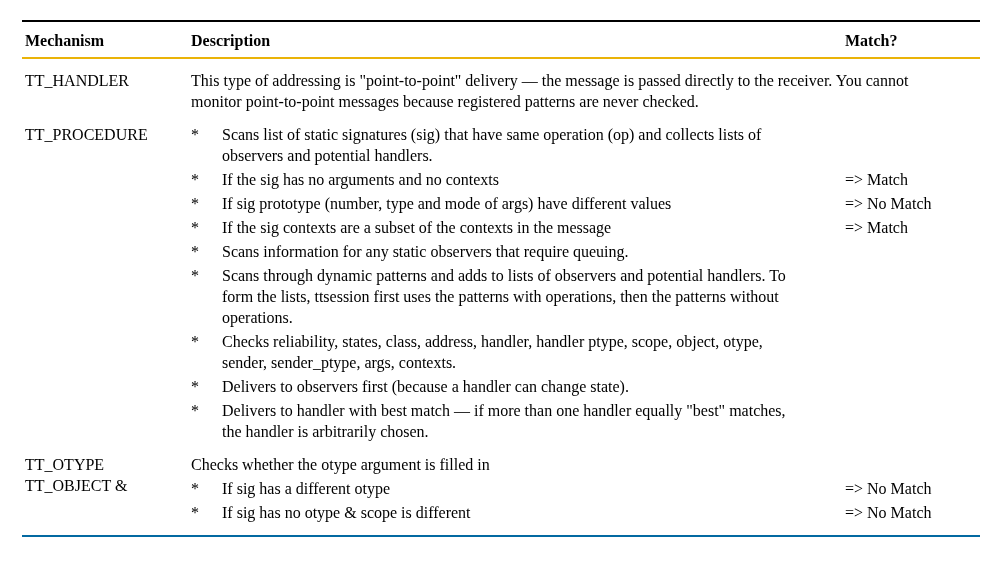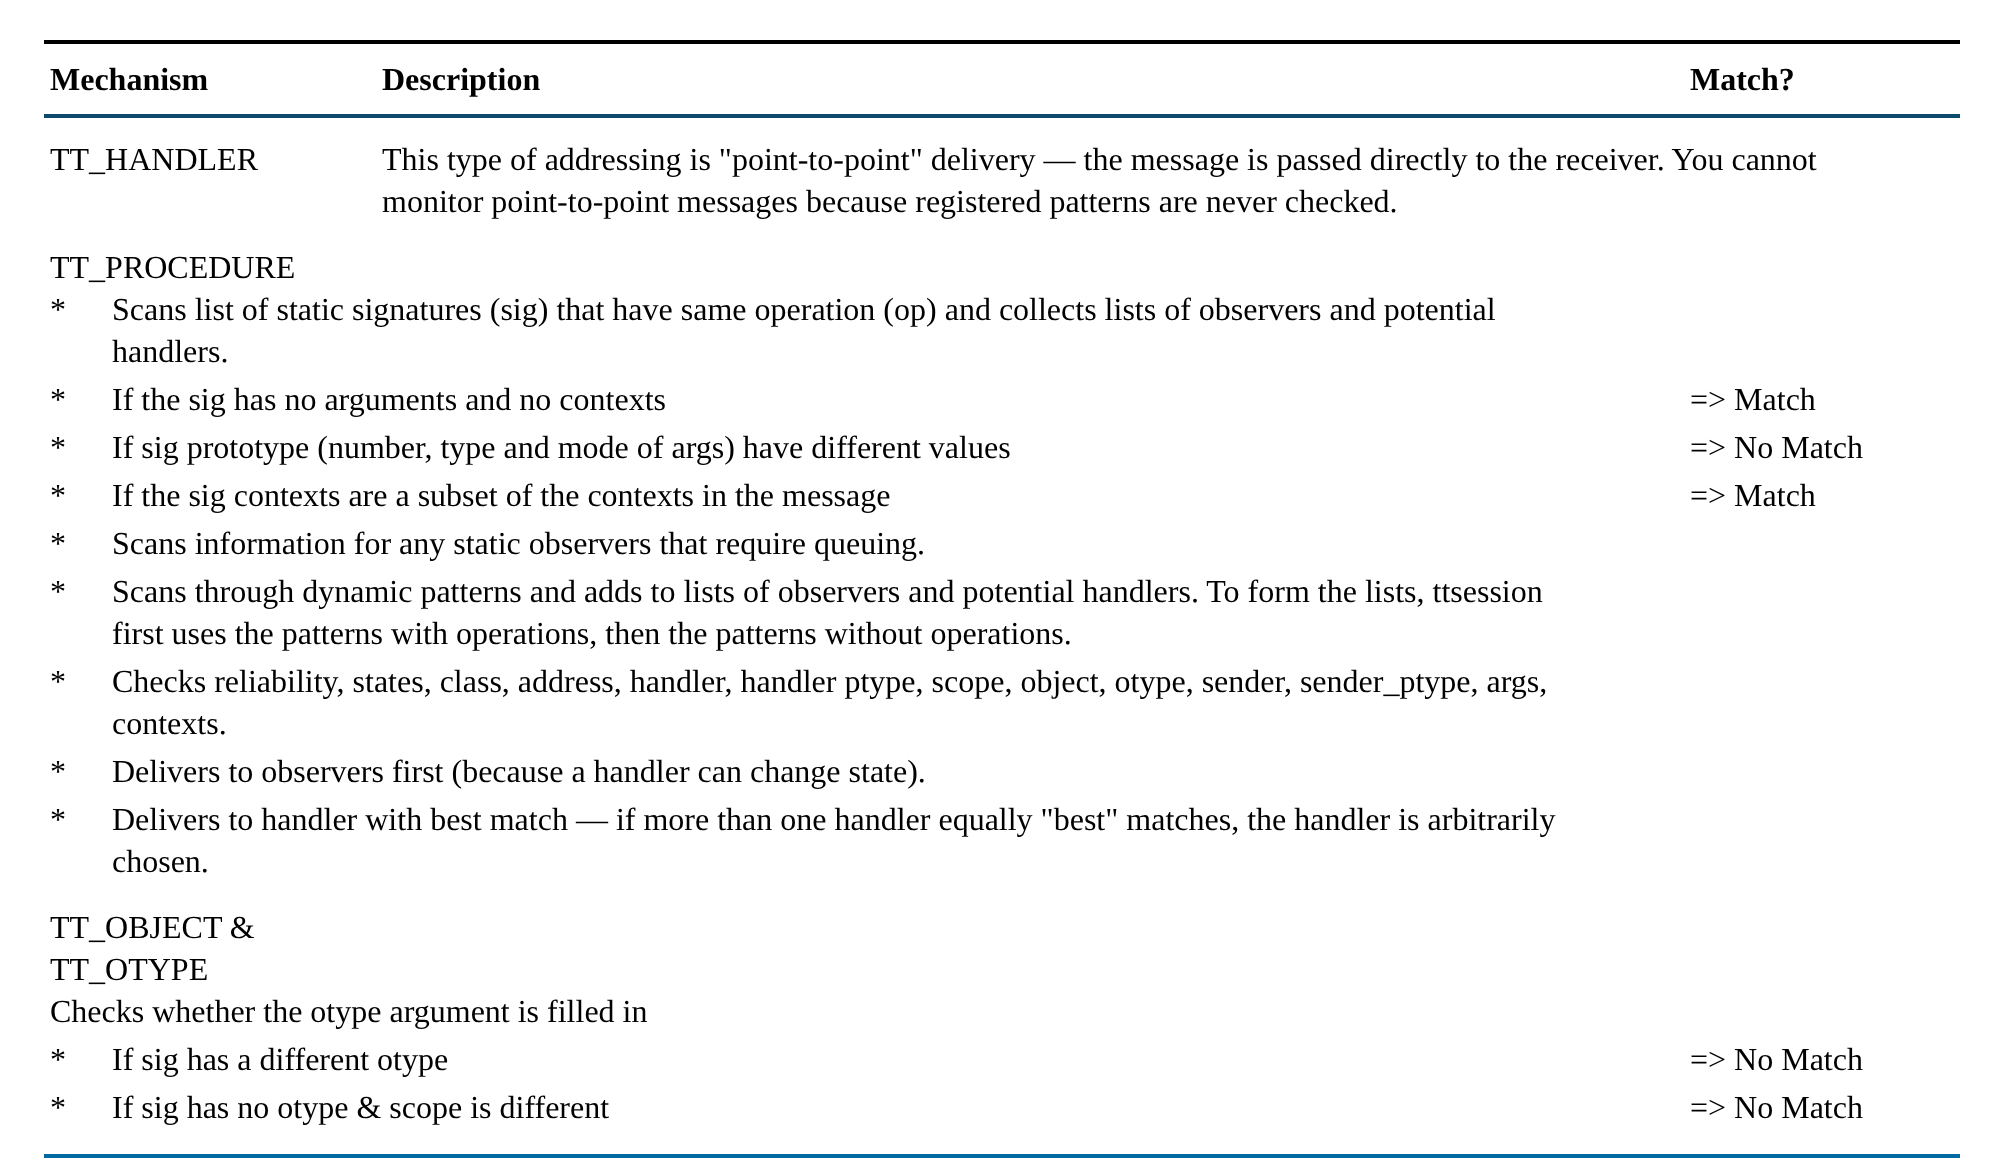--- a/index.html
+++ b/index.html
@@ -14,32 +14,32 @@
   }
   .table-wrap {
     position:absolute;
     left:22px; top:20px;
     width:958px;
     border-top:2px solid #000;
   }
   .thead {
     display:flex;
     padding:8px 0 6px 3px;
-    border-bottom:2px solid #0c4a6e;
+    border-bottom:2px solid #eab308;
     font-weight:bold;
   }
   .th-mech  { width:166px; flex:none; }
   .th-desc  { flex:1; }
   .th-match { width:135px; flex:none; }
   .tbody {
     padding:11px 0 12px 3px;
     border-bottom:2px solid #0369a1;
   }
   .row { display:flex; }
-  .row + .row { margin-top:12px;flex-direction:column; }
+  .row + .row { margin-top:12px; }
   .mech-cell { width:166px; flex:none; }
   .row-content { flex:1; display:flex; flex-direction:column; gap:3px; }
   .item { display:flex; align-items:flex-start;gap:28px; }
   .item-desc { flex:1; padding-right:26px; }
   .item-desc.bullet { display:flex; }
   .bullet-star { width:31px; flex:none; }
   .bullet-text { flex:1; }
   .item-match { width:135px; flex:none; }
   .mono {
     font-family:"Liberation Mono","DejaVu Sans Mono",monospace;
@@ -131,22 +131,22 @@
             <div class="item-desc bullet">
               <span class="bullet-star">*</span>
               <span class="bullet-text">Delivers to handler with best match — if more than one handler equally "best" matches, the handler is arbitrarily chosen.</span>
             </div>
             <div class="item-match"></div>
           </div>
         </div>
       </div>
       <div class="row">
         <div class="mech-cell">
+          <div class="mech-line">TT_OTYPE</div>
           <div class="mech-line">TT_OBJECT &amp;</div>
-          <div class="mech-line">TT_OTYPE</div>
         </div>
         <div class="row-content">
           <div class="item">
             <div class="item-desc">Checks whether the otype argument is filled in</div>
             <div class="item-match"></div>
           </div>
           <div class="item">
             <div class="item-desc bullet">
               <span class="bullet-star">*</span>
               <span class="bullet-text">If sig has a different otype</span>

